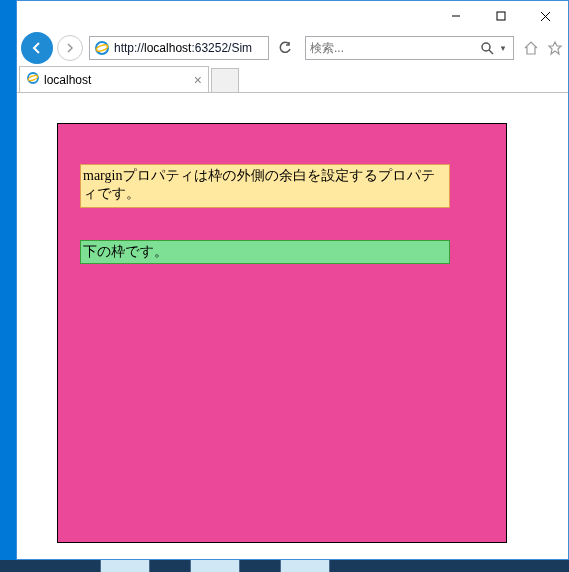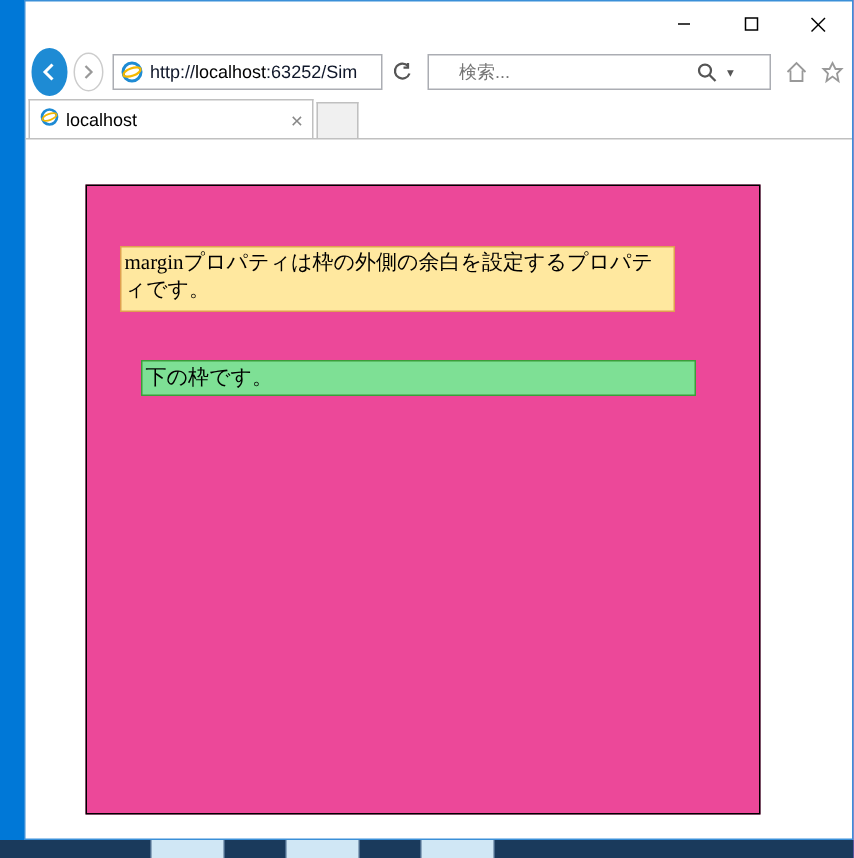--- a/index.html
+++ b/index.html
@@ -8,34 +8,34 @@
     .titlebar { height: 30px; display: flex; justify-content: flex-end; align-items: center; }
     .titlebar button { width: 45px; height: 29px; border: none; background: transparent; display: flex; align-items: center; justify-content: center; color: #000; font-family: inherit; }
     .toolbar { height: 34px; display: flex; align-items: center; padding: 0 4px; gap: 2px; }
     .nav-back { width: 32px; height: 32px; border-radius: 50%; background: #1e8bd4; border: none; display: flex; align-items: center; justify-content: center; color: #fff; }
     .nav-fwd { width: 26px; height: 26px; border-radius: 50%; background: #fff; border: 1px solid #ccc; display: flex; align-items: center; justify-content: center; color: #888; margin-left: 2px; }
     .addr { flex: 0 0 180px; height: 24px; border: 1px solid #abadb3; display: flex; align-items: center; padding: 0 4px; margin-left: 4px; }
     .ie-icon { width: 16px; height: 16px; margin-right: 4px; }
     .addr-text { font-size: 12px; color: #000; white-space: nowrap; overflow: hidden; }
     .addr-text .gray { color: #0f172a; }
     .refresh { width: 24px; height: 24px; border: none; background: transparent; color: #555; margin-left: 2px; display: flex; align-items: center; justify-content: center; }
-    .search { flex: 1; height: 24px; border: 1px solid #abadb3; display: flex; align-items: center; padding: 0 20px; margin-left: 6px; }
+    .search { flex: 1; height: 24px; border: 1px solid #abadb3; display: flex; align-items: center; padding: 0 4px; margin-left: 6px; }
     .search input { flex: 1; border: none; outline: none; font-size: 12px; font-family: inherit; }
     .search-btn { width: 20px; border: none; background: transparent; color: #555; display: flex; align-items: center; justify-content: center; }
     .search-drop { width: 12px; border: none; background: transparent; color: #555; font-size: 9px; }
     .tool-icons { display: flex; gap: 6px; margin-left: 6px; }
     .tool-ic { width: 18px; height: 18px; color: #888; display: flex; align-items: center; justify-content: center; }
     .tabbar { height: 28px; display: flex; align-items: flex-end; padding-left: 2px; border-bottom: 1px solid #c0c0c0; }
     .tab { height: 26px; width: 190px; border: 1px solid #c0c0c0; border-bottom: none; background: #fff; display: flex; align-items: center; padding: 0 6px; font-size: 12px; gap: 4px; }
     .tab-close { margin-left: auto; color: #888; font-size: 14px; border: none; background: transparent; }
     .newtab { width: 28px; height: 24px; border: 1px solid #c0c0c0; border-bottom: none; background: #f0f0f0; margin-left: 2px; }
     .content { padding: 30px 40px; }
     .outer-box { width: 450px; height: 420px; border: 1px solid #000; background: #ec4899; padding-top: 40px; }
     .box1 { margin-left: 22px; width: 370px; border: 1px solid #e0a050; background: #ffe89f; padding: 2px 2px 4px 2px; font-size: 14px; font-family: "MS PGothic", "Meiryo", serif; line-height: 1.3; }
-    .box2 { margin-left: 36px; margin-top: 32px; width: 370px; border: 1px solid #3a9e3a; background: #7ee095; padding: 2px; font-size: 14px; font-family: "MS PGothic", "Meiryo", serif; }
+    .box2 { margin-left: 22px; margin-top: 32px; width: 370px; border: 1px solid #3a9e3a; background: #7ee095; padding: 2px; font-size: 14px; font-family: "MS PGothic", "Meiryo", serif; }
     .taskbar { position: absolute; bottom: 0; left: 0; width: 569px; height: 12px; background: #1a3a5c; display: flex; }
     .taskbar div { width: 50px; height: 12px; background: #d0e7f5; margin-left: 40px; border-left: 1px solid #4a6a8c; border-right: 1px solid #4a6a8c; }
     .taskbar div:first-child { margin-left: 100px; }
   </style>
 </head>
 <body>
 
 <div class="window">
   <div class="titlebar">
     <button>

